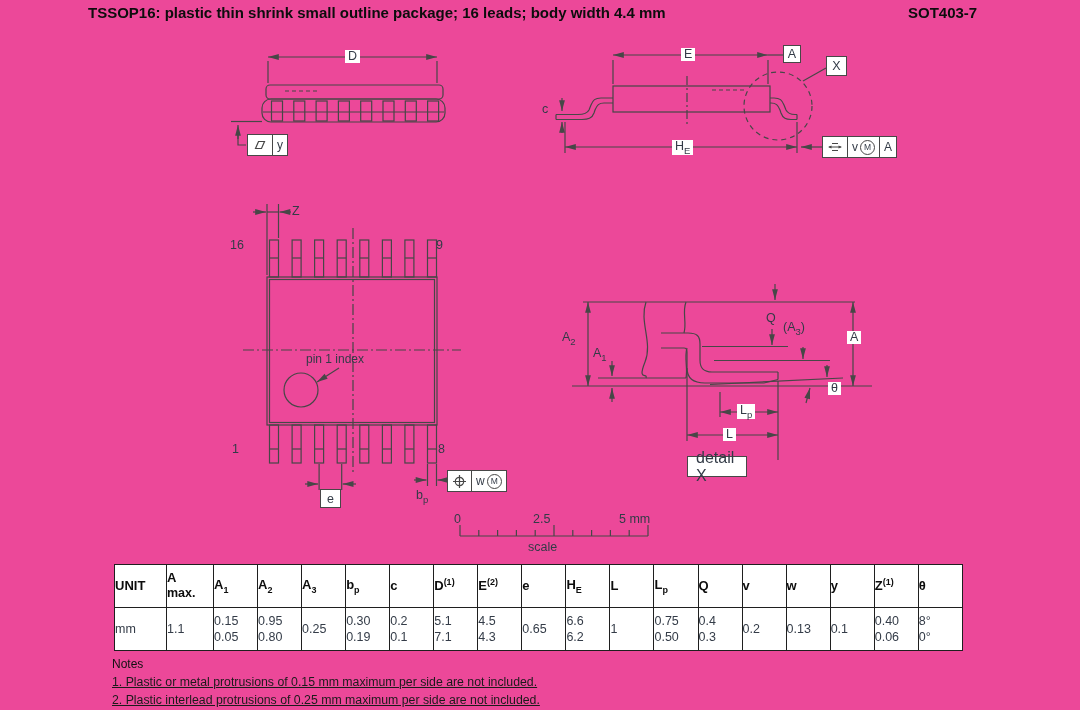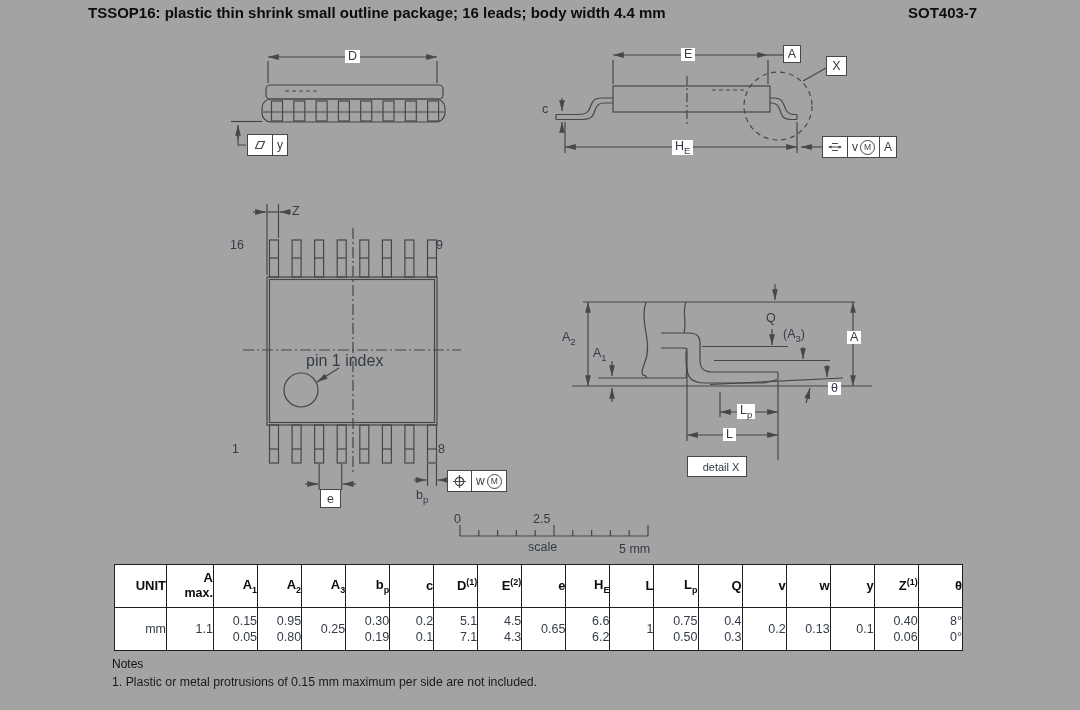--- a/index.html
+++ b/index.html
@@ -1,43 +1,43 @@
 <!DOCTYPE html>
 <html><head>
 <meta charset="utf-8">
 <style>
   html,body{margin:0;padding:0;background:#fff;}
-  .page{position:relative;width:1080px;height:710px;background:#a3a3a3;overflow:hidden;
+  .page{position:relative;width:1080px;height:710px;background:#ec4899;overflow:hidden;
         font-family:"Liberation Sans",sans-serif;}
   svg.linework{position:absolute;left:0;top:0;}
   .ttl{position:absolute;font-size:15px;font-weight:bold;color:#0d0d0d;white-space:nowrap;}
   .lbl{position:absolute;font-size:12.5px;color:#333b47;white-space:nowrap;line-height:1;}
   .lbl sub{font-size:9.5px;}
   .bg{background:#fff;padding:0 3px;}
   .dimbox{position:absolute;border:1.4px solid #474747;background:#fff;display:flex;
           align-items:center;justify-content:center;font-size:12.5px;color:#333b47;box-sizing:border-box;}
   .fcf{position:absolute;display:flex;border:1.4px solid #474747;background:#fff;color:#333b47;}
   .fcf .cell{display:flex;align-items:center;justify-content:center;font-size:12px;
              padding:0 4px;height:20px;white-space:nowrap;}
   .fcf .cell + .cell{border-left:1.4px solid #474747;}
   .cm{display:inline-flex;align-items:center;justify-content:center;width:13px;height:13px;
       border:1.2px solid #474747;border-radius:50%;font-size:8.5px;margin-left:2px;color:#333b47;}
   .caption{position:absolute;font-size:12.5px;font-weight:bold;color:#0d0d0d;white-space:nowrap;}
   table.dims{position:absolute;left:114px;top:564px;width:849px;border-collapse:collapse;
              table-layout:fixed;background:#fff;}
-  table.dims th,table.dims td{border:1.3px solid #1f1f1f;text-align:right;vertical-align:middle;
+  table.dims th,table.dims td{border:1.3px solid #1f1f1f;text-align:left;vertical-align:middle;
              padding:3px 0;}
   table.dims th{font-size:13px;font-weight:bold;color:#0d0d0d;height:36px;line-height:1.15;}
   table.dims td{font-size:12.5px;color:#343c48;height:36px;line-height:1.3;}
   table.dims sub{font-size:9px;}
   table.dims sup{font-size:9px;}
   .h2{display:block;font-size:12.5px;}
   .val{white-space:pre-line;}
   .notes-h{position:absolute;font-size:12px;font-weight:normal;color:#111;}
-  .note{position:absolute;font-size:12.3px;color:#1b1b1b;white-space:nowrap;}
+  .note{position:absolute;font-size:12.3px;color:#1b1b1b;white-space:nowrap;text-decoration:underline;}
 </style>
 </head>
 <body>
 
 <div class="page">
 
   <span class="ttl" style="left:88px;top:4px;">TSSOP16: plastic thin shrink small outline package; 16 leads; body width 4.4 mm</span>
   <span class="ttl" style="left:908px;top:4px;">SOT403-7</span>
 
   <svg class="linework" width="1080" height="710" viewBox="0 0 1080 710">
@@ -226,49 +226,49 @@
         <span class="cm">M</span>
       </span>
     <span class="cell">A</span>
   </div>
 
   <span class="lbl" style="left:292px;top:205px;">Z</span>
   <span class="lbl" style="left:230px;top:239px;">16</span>
   <span class="lbl" style="left:436px;top:239px;">9</span>
   <span class="lbl" style="left:232px;top:443px;">1</span>
   <span class="lbl" style="left:438px;top:443px;">8</span>
-  <span class="lbl" style="left:306px;top:353px;font-size:16px;">pin 1 index</span>
+  <span class="lbl" style="left:306px;top:353px;font-size:12px;">pin 1 index</span>
   <div class="dimbox" style="left:320px;top:489px;width:21px;height:19px;">e</div>
   <span class="lbl" style="left:416px;top:489px;"><span>b</span><sub>p</sub></span>
   <div class="fcf" style="left:447px;top:470px;">
     <span class="cell">
       <svg width="15" height="15" viewBox="0 0 15 15">
         <circle cx="7.5" cy="7.5" r="4.2" fill="none" stroke="#474747" stroke-width="1.2"></circle>
         <path d="M7.5,1 V14 M1,7.5 H14" stroke="#474747" stroke-width="1.2"></path>
       </svg>
     </span>
     <span class="cell">
         <span>w</span>
         <span class="cm">M</span>
       </span>
   </div>
 
   <span class="lbl" style="left:562px;top:331px;"><span>A</span><sub>2</sub></span>
   <span class="lbl" style="left:593px;top:347px;"><span>A</span><sub>1</sub></span>
   <span class="lbl" style="left:766px;top:312px;">Q</span>
-  <span class="lbl" style="left:783px;top:328px;"><span>(A</span><sub>3</sub><span>)</span></span>
+  <span class="lbl" style="left:783px;top:321px;"><span>(A</span><sub>3</sub><span>)</span></span>
   <span class="lbl bg" style="left:847px;top:331px;">A</span>
   <span class="lbl bg" style="left:737px;top:404px;"><span>L</span><sub>p</sub></span>
   <span class="lbl bg" style="left:723px;top:428px;">L</span>
   <span class="lbl bg" style="left:828px;top:382px;">θ</span>
-  <div class="dimbox" style="left:687px;top:456px;width:60px;height:21px;font-size:11px;padding-left:8px;">detail X</div>
+  <div class="dimbox" style="left:687px;top:456px;width:60px;height:21px;font-size:16px;padding-left:8px;">detail X</div>
 
   <span class="lbl" style="left:454px;top:513px;">0</span>
   <span class="lbl" style="left:533px;top:513px;">2.5</span>
-  <span class="lbl" style="left:619px;top:513px;margin-top:30px;">5 mm</span>
+  <span class="lbl" style="left:619px;top:513px;">5 mm</span>
   <span class="lbl" style="left:528px;top:541px;">scale</span>
 
 
   <table class="dims">
     <colgroup>
       <col style="width:52px">
         <col style="width:47px">
         <col>
         <col>
         <col>
@@ -339,14 +339,15 @@
       <td class="val">0.40
 0.06</td>
       <td class="val">8°
 0°</td>
     </tr>
   </tbody>
     </table>
 
   <span class="notes-h" style="left:112px;top:657px;">Notes</span>
   <span class="note" style="left:112px;top:675px;">1. Plastic or metal protrusions of 0.15 mm maximum per side are not included.</span>
+  <span class="note" style="left:112px;top:693px;">2. Plastic interlead protrusions of 0.25 mm maximum per side are not included.</span>
 
 </div>
 
 </body></html>

